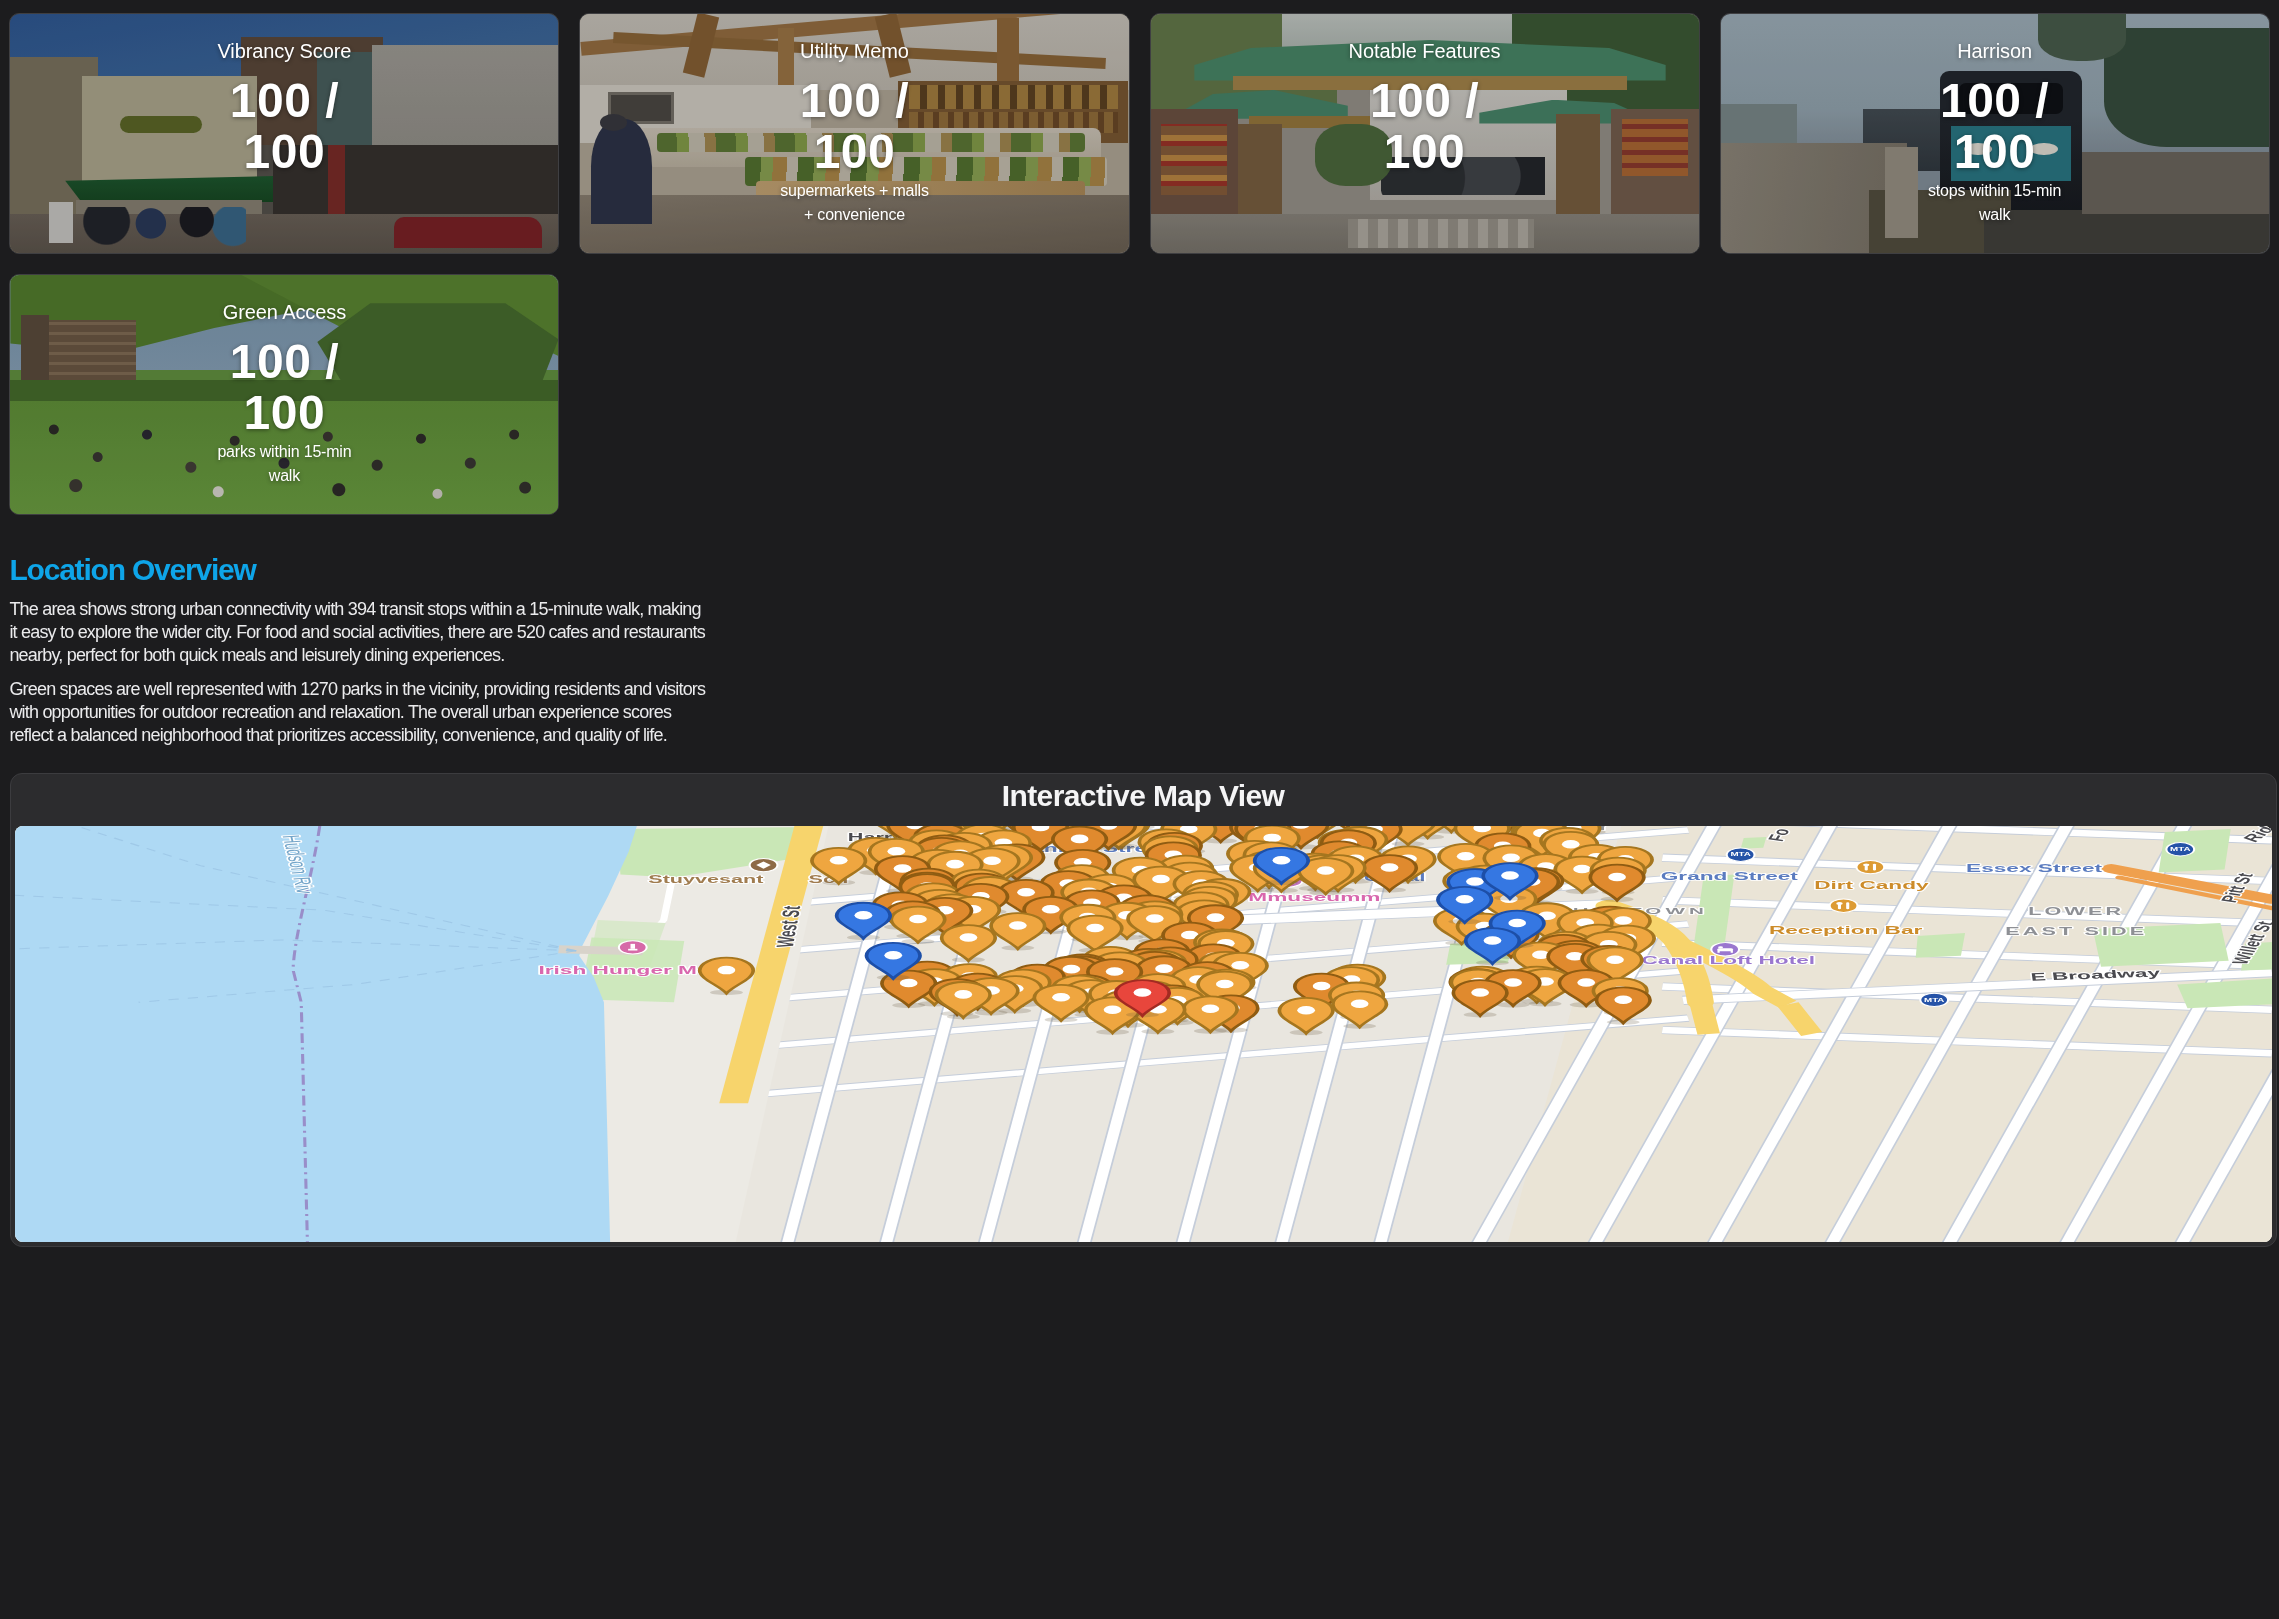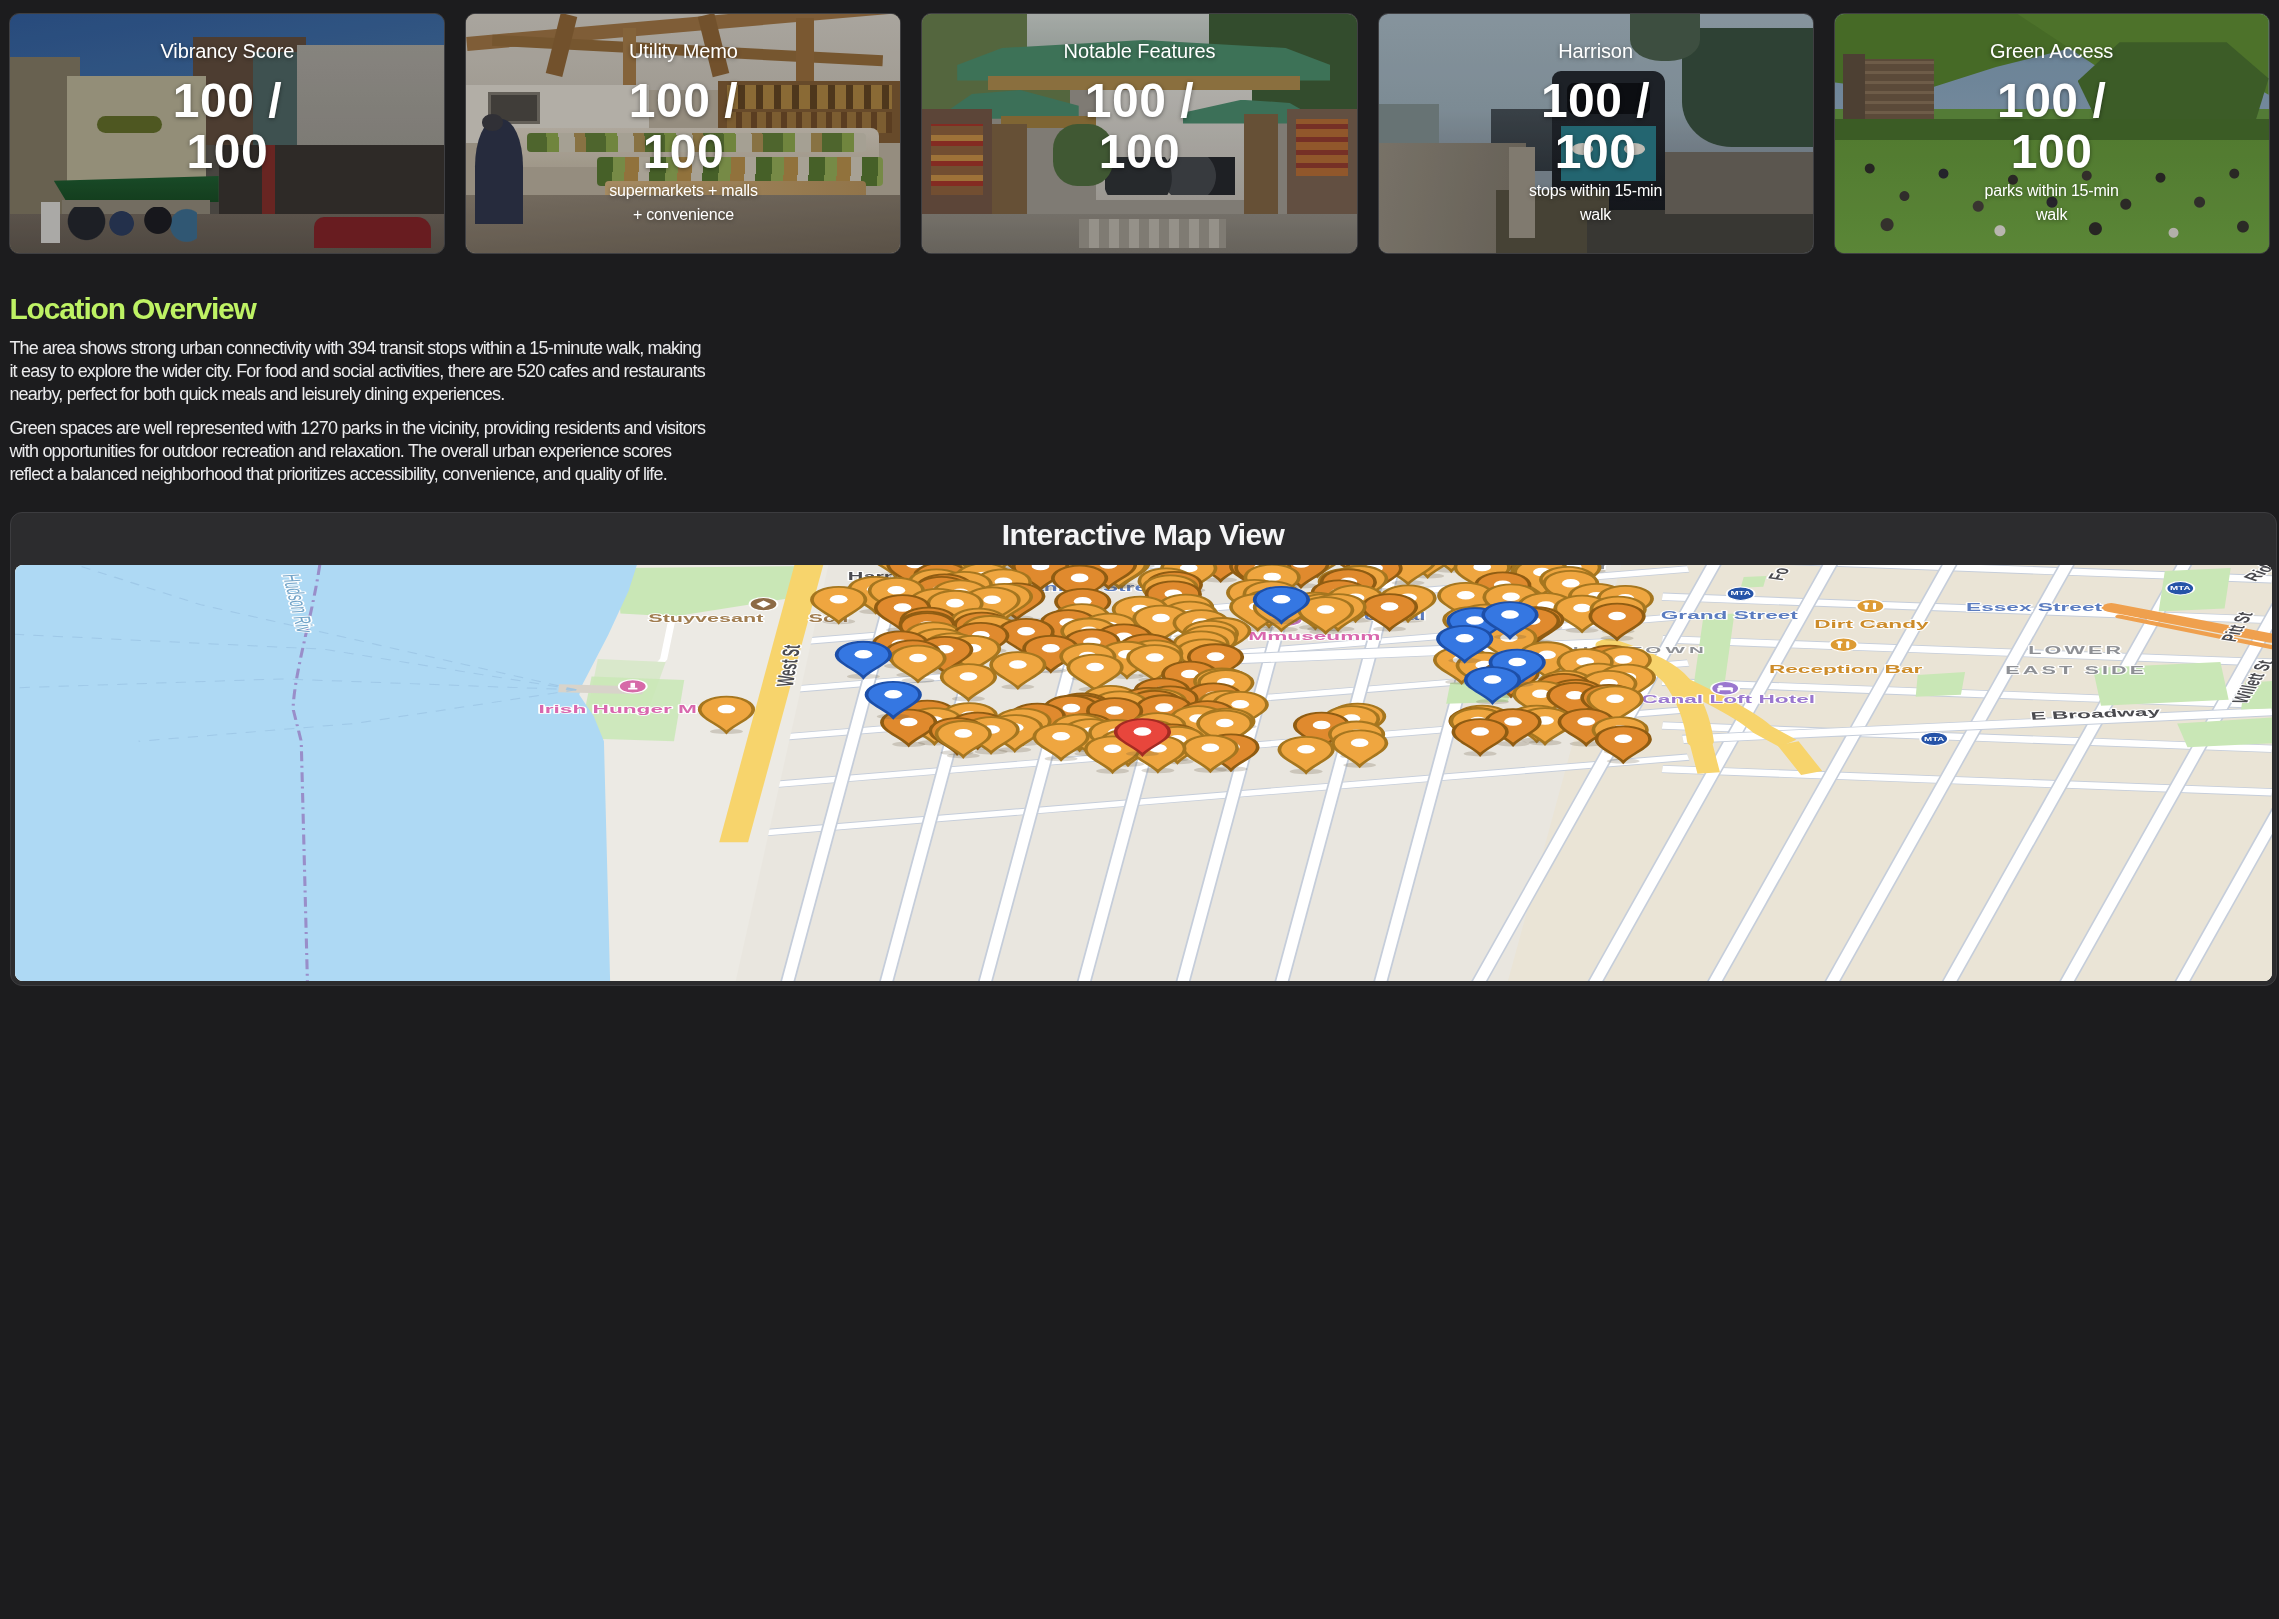--- a/index.html
+++ b/index.html
@@ -1,25 +1,25 @@
 <!DOCTYPE html>
 <html><head><meta charset="utf-8"><title>Location</title><style>
 *{box-sizing:border-box}
 body{margin:0;background:#1c1c1e;color:#f0f0f2;font-family:"Liberation Sans",sans-serif;}
-.cards{display:grid;grid-template-columns:repeat(5,1fr);gap:20px;margin:12.6px 9.4px 0;}
+.cards{display:grid;grid-template-columns:repeat(4,1fr);gap:20px;margin:12.6px 9.4px 0;}
 .card{height:241px;border-radius:10px;position:relative;overflow:hidden;border:1px solid #3f3f42;}
 .bg,.b{position:absolute;}
 .bg{inset:0;}
 .shade{position:absolute;inset:0;background:rgba(8,8,10,0.18);}
 .ct,.cn,.cd{position:absolute;left:10px;right:10px;text-align:center;color:#fff;text-shadow:0 1px 4px rgba(0,0,0,.45);}
 .ct{top:23px;font-size:20px;line-height:28px;letter-spacing:-0.1px;}
 .cn{top:61px;font-size:48px;line-height:51px;font-weight:bold;letter-spacing:0.5px;}
 .cd{top:165px;left:26px;right:26px;font-size:16px;line-height:24px;letter-spacing:-0.2px;}
 .txt{margin:0 9.4px;}
-h1{font-size:30px;line-height:35px;margin:37px 0 0;color:#bef264;letter-spacing:-1.2px;}
+h1{font-size:30px;line-height:35px;margin:37px 0 0;color:#0ea5e9;letter-spacing:-1.2px;}
 p{font-size:18px;line-height:23px;margin:11px 0 11.4px;color:#ebebed;letter-spacing:-0.8px;}
 .mapcard{margin:26px 2.5px 40px 9.6px;background:#2c2c2e;border:1.5px solid #3c3c3f;border-radius:12px;padding:4px;}
 h2{margin:0 0 13.4px;text-align:center;font-size:30px;line-height:35px;color:#f5f5f6;letter-spacing:-0.6px;}
 .map{border-radius:8px;overflow:hidden;height:416px;background:#e9e6df;}
 </style></head><body>
 <div class="cards">
     <div class="card">
 <div class="bg" style="background:#57544c;"></div>
 <div class="b" style="left:0;top:0;width:100%;height:42%;background:linear-gradient(170deg,#2f5a96 0%,#3c689d 55%,#49719f 100%);"></div>
 <div class="b" style="left:0;top:18%;width:16%;height:82%;background:#7e7660;"></div>

